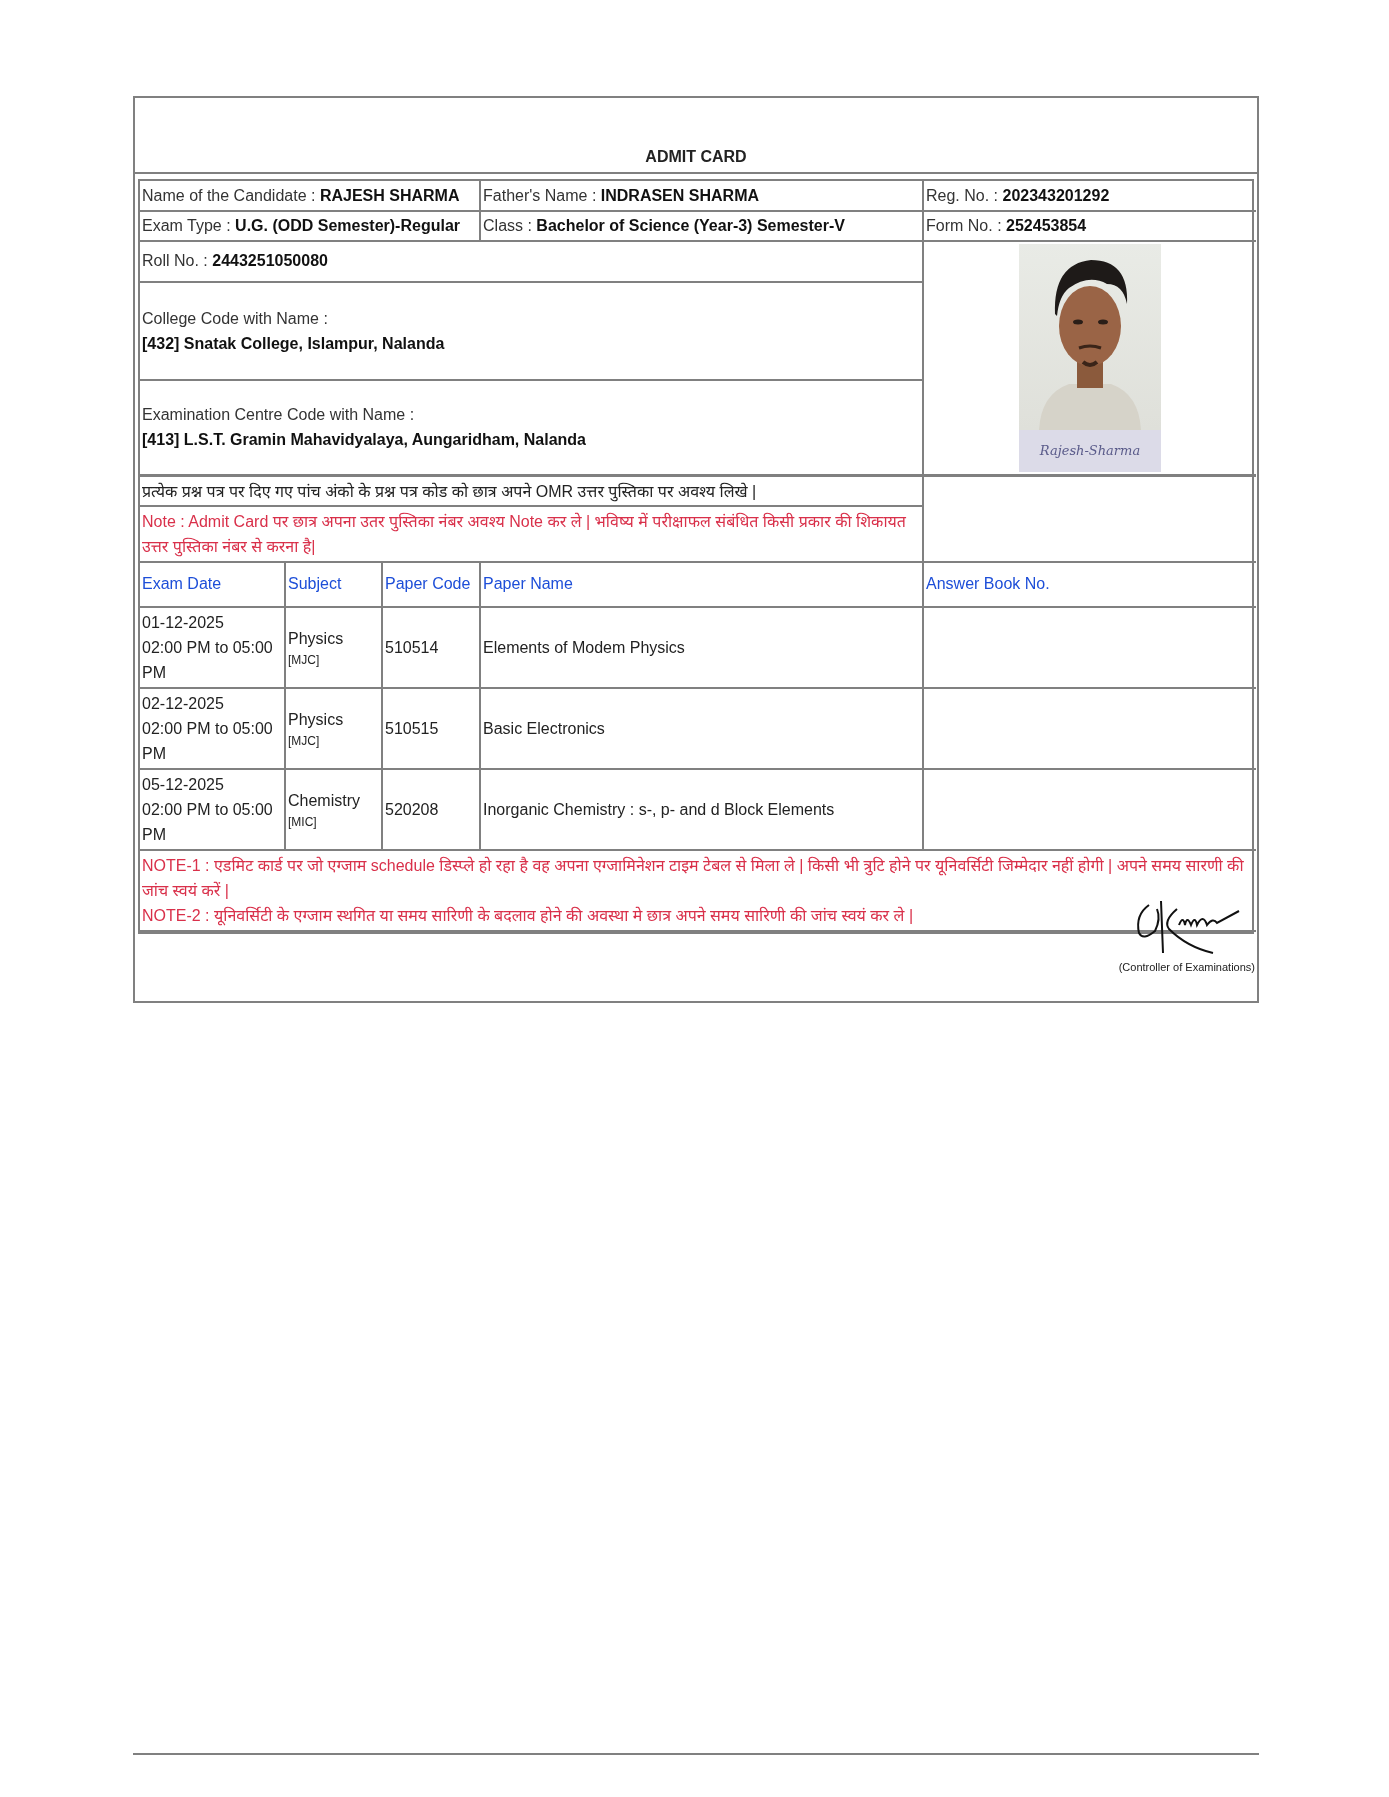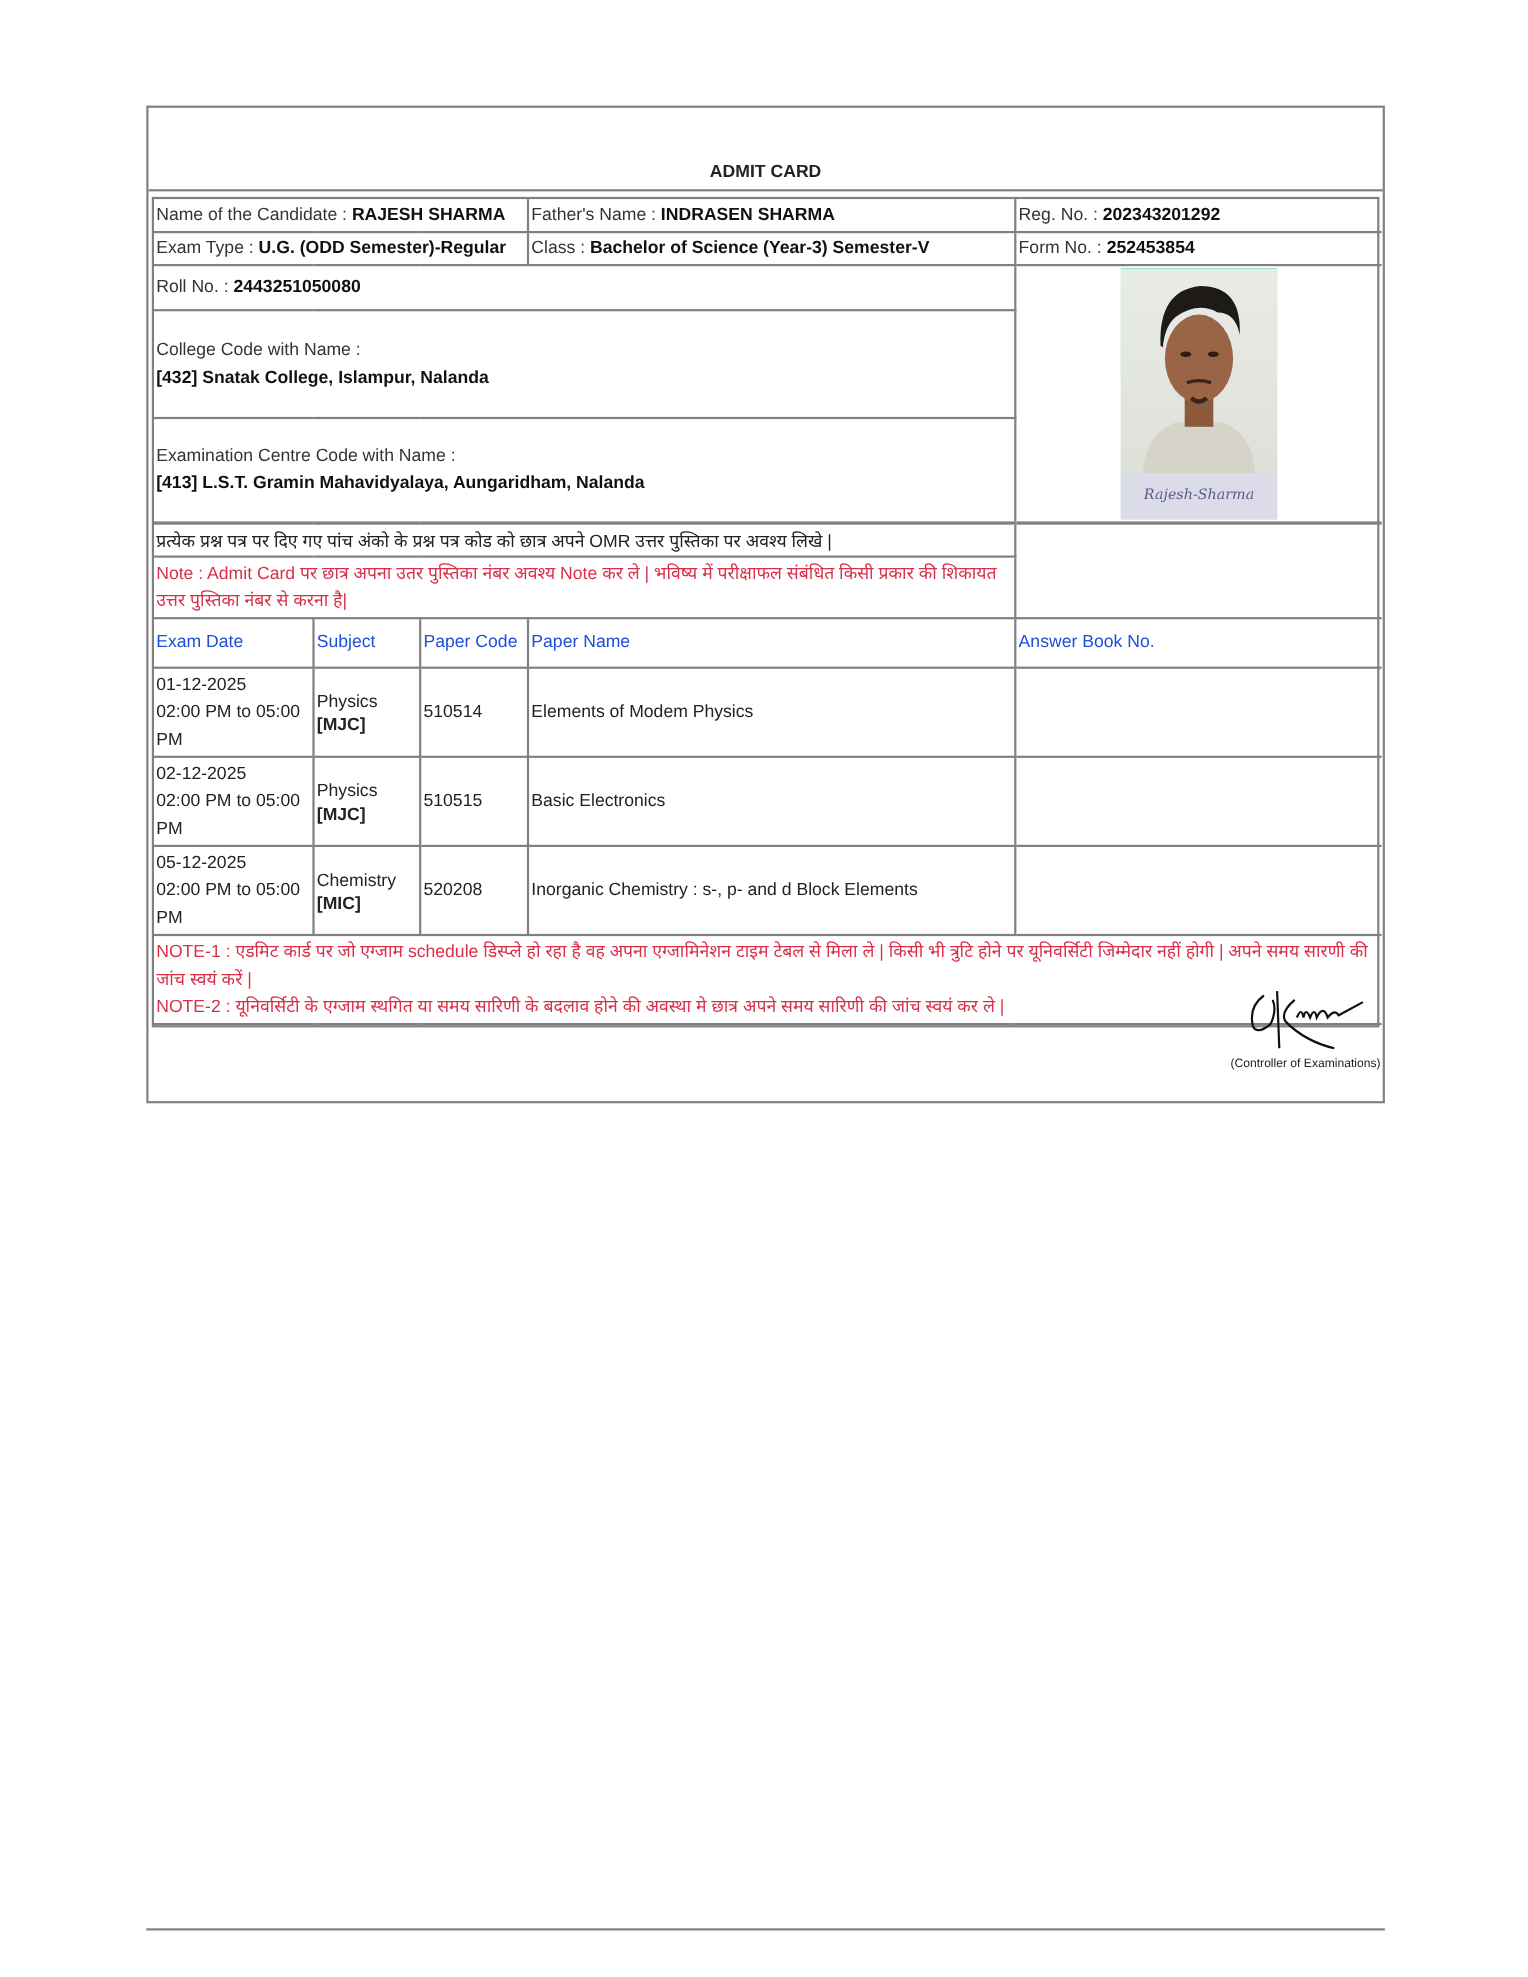--- a/index.html
+++ b/index.html
@@ -68,21 +68,21 @@
   .photo .sig-strip {
     position: absolute; left: 0; top: 186px; width: 142px; height: 42px;
     background: #dcdbe8;
     font-family: "DejaVu Serif", serif; font-style: italic;
     font-size: 13px; color: #5a5b8a; line-height: 42px; text-align: center;
   }
   .hindi-row td { height: 30px; font-size: 16px; }
   .note-row td { font-size: 16px; font-weight: bold; color: #d9304a; line-height: 25px; height: 55px; margin-left: 12px; }
   .head-row td { font-weight: bold; height: 45px; color: #1d4ed8; border-radius: 13px; }
   .exam-row td { height: 81px; line-height: 25px; }
-  .subj-code { font-size: 16px; font-weight: bold; display: block; line-height: 18px; }
+  .subj-code { font-size: 12px; font-weight: normal; display: block; line-height: 18px; }
   .notes-row td { color: #d9304a; font-size: 13px; font-weight: bold; line-height: 25px; padding: 4px 2px; }
   .signature {
     position: absolute;
     right: 10px; top: 797px;
     width: 120px; height: 62px;
   }
   .controller {
     position: absolute;
     right: 2px; top: 863px;
     font-size: 11px; color: #222;

